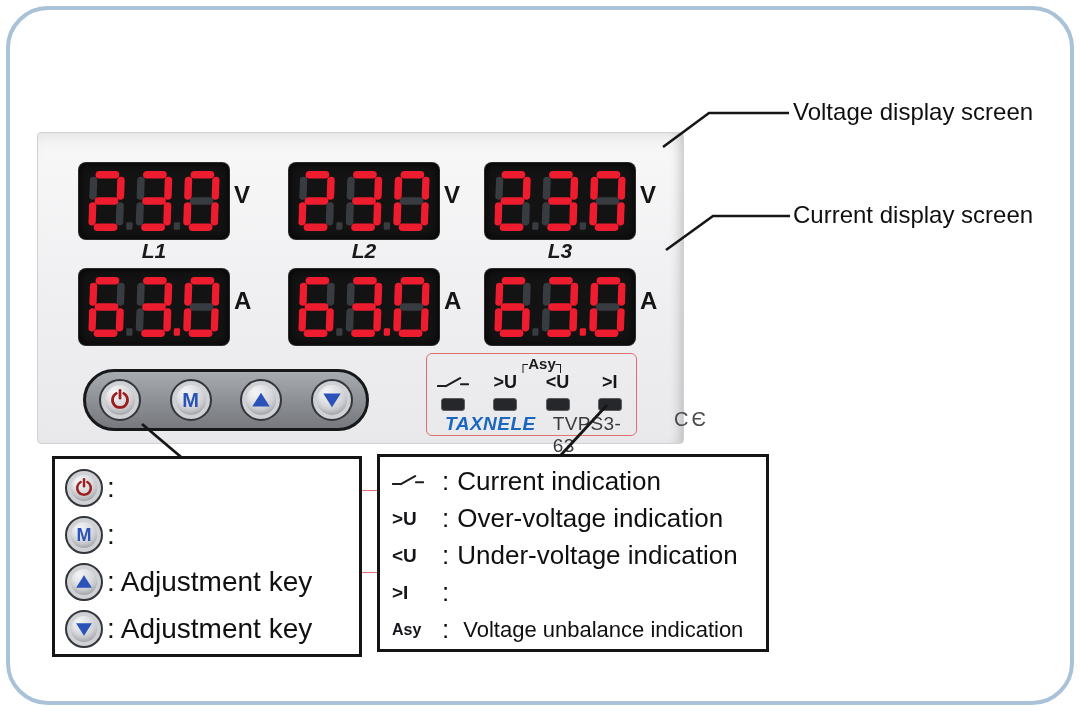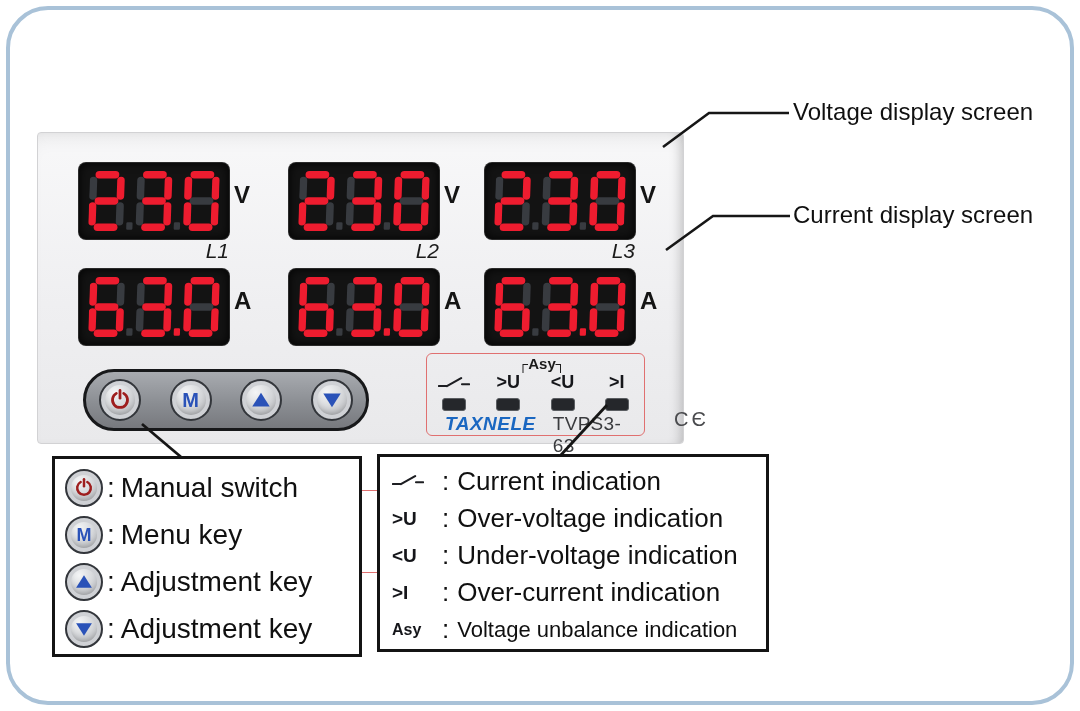--- a/index.html
+++ b/index.html
@@ -13,25 +13,25 @@
           background:linear-gradient(180deg,#f8f8f9 0%,#efeff1 55%,#e9e9eb 100%);
           border:1px solid #d2d2d4;border-radius:4px;
           box-shadow:inset -10px 0 12px -8px rgba(0,0,0,.22), inset 0 16px 20px -14px rgba(0,0,0,.10);}
   .phase{position:absolute;top:0;width:210px;height:100%;}
   .display{position:absolute;left:0;width:150px;height:76px;background:#131313;
            border-radius:7px;box-shadow:inset 0 0 10px rgba(0,0,0,.9),0 0 0 1px #2a2a2a;}
   .display svg{position:absolute;left:10px;top:8px;width:130px;height:60px;transform:skewX(-2deg);}
   .v-disp{top:30px;} .a-disp{top:136px;}
   .unit{position:absolute;left:155px;font-weight:bold;font-size:24px;color:#141414;}
   .v-unit{top:48px;} .a-unit{top:154px;}
-  .phase-label{position:absolute;left:0;top:106px;width:150px;text-align:right;
-               font-style:italic;font-weight:normal;font-size:21px;color:#1a1a1a;}
+  .phase-label{position:absolute;left:0;top:106px;width:150px;text-align:center;
+               font-style:italic;font-weight:bold;font-size:21px;color:#1a1a1a;}
 
   
-  .red-outline{position:absolute;border:1.5px solid #e07070;background:transparent;padding-left:8px;}
+  .red-outline{position:absolute;border:1.5px solid #e07070;background:transparent;}
   #btn-outline{left:60px;top:357px;width:322px;height:81px;border-radius:3px;}
   #btn-pill{position:absolute;left:82px;top:368px;width:286px;height:62px;border-radius:34px;
             background:linear-gradient(180deg,#a8abb0 0%,#8b8e93 55%,#77797e 100%);
             border:3px solid #17181a;display:flex;align-items:center;
             justify-content:space-between;padding:0 13px;box-sizing:border-box;}
   .btn{width:42px;height:42px;border-radius:50%;
        background:radial-gradient(circle at 36% 30%,#f4f5f6 0%,#d4d6d9 45%,#aaacb0 100%);
        border:2px solid #33363b;box-shadow:inset 0 0 0 4px #cfd1d5, inset 0 -5px 7px rgba(0,0,0,.28);
        display:flex;align-items:center;justify-content:center;box-sizing:border-box;}
   .btn svg{width:22px;height:22px;}
@@ -67,21 +67,21 @@
   .lb-icon .btn .m-glyph{font-size:18px;}
   .lb-text{font-size:28px;color:#101010;margin-left:6px;white-space:nowrap;}
   .lb-colon{font-size:28px;color:#101010;margin-left:4px;}
 
   #legend-indicators{left:377px;top:454px;width:392px;height:198px;padding:6px 0 0 12px;}
   .li-row{height:37px;display:flex;align-items:center;}
   .li-sym{width:50px;flex:0 0 50px;font-weight:bold;font-size:19px;color:#15161a;}
   .li-colon{font-size:26px;color:#101010;margin:0 8px 0 0;}
   .li-text{font-size:26px;color:#101010;white-space:nowrap;}
   .li-row.small .li-sym{font-size:16px;}
-  .li-row.small .li-text{font-size:22px;}
+  .li-row.small .li-text{font-size:22px;margin-left:6px;}
 
   #annot-lines{position:absolute;left:0;top:0;width:1080px;height:711px;pointer-events:none;}
 </style>
 </head>
 <body>
 
 <div id="stage">
   <div id="frame"></div>
 
   <div id="device">
@@ -344,30 +344,28 @@
       <div class="lb-row">
         <div class="lb-icon">
           <div class="btn">
             <svg viewBox="0 0 24 24">
               <path d="M8 4.8 A 8.2 8.2 0 1 0 16 4.8" fill="none" stroke="#9e1e1e" stroke-width="3" stroke-linecap="round"></path>
               <line x1="12" y1="1.5" x2="12" y2="10" stroke="#9e1e1e" stroke-width="3" stroke-linecap="round"></line>
             </svg>
           </div>
         </div>
         <span class="lb-colon">:</span>
-        <span class="lb-text">Manual switch</span>
       </div>
       <div class="lb-row">
         <div class="lb-icon">
           <div class="btn">
             <span class="m-glyph">M</span>
           </div>
         </div>
         <span class="lb-colon">:</span>
-        <span class="lb-text">Menu key</span>
       </div>
       <div class="lb-row">
         <div class="lb-icon">
           <div class="btn">
             <svg viewBox="0 0 24 24">
               <polygon points="12,4 21.5,19 2.5,19" fill="#2a52b8"></polygon>
             </svg>
           </div>
         </div>
         <span class="lb-colon">:</span>
@@ -400,21 +398,20 @@
         <span class="li-text">Over-voltage indication</span>
       </div>
       <div class="li-row">
         <span class="li-sym">&lt;U</span>
         <span class="li-colon">:</span>
         <span class="li-text">Under-voltage indication</span>
       </div>
       <div class="li-row">
         <span class="li-sym">&gt;I</span>
         <span class="li-colon">:</span>
-        <span class="li-text">Over-current indication</span>
       </div>
       <div class="li-row small">
         <span class="li-sym">Asy</span>
         <span class="li-colon">:</span>
         <span class="li-text">Voltage unbalance indication</span>
       </div>
     </div>
 </div>
 
 </body></html>

